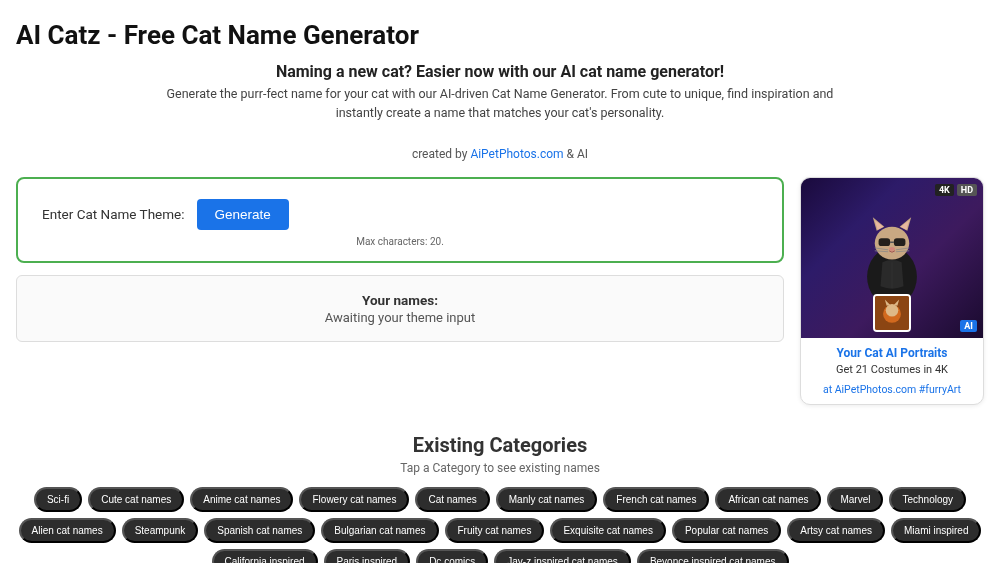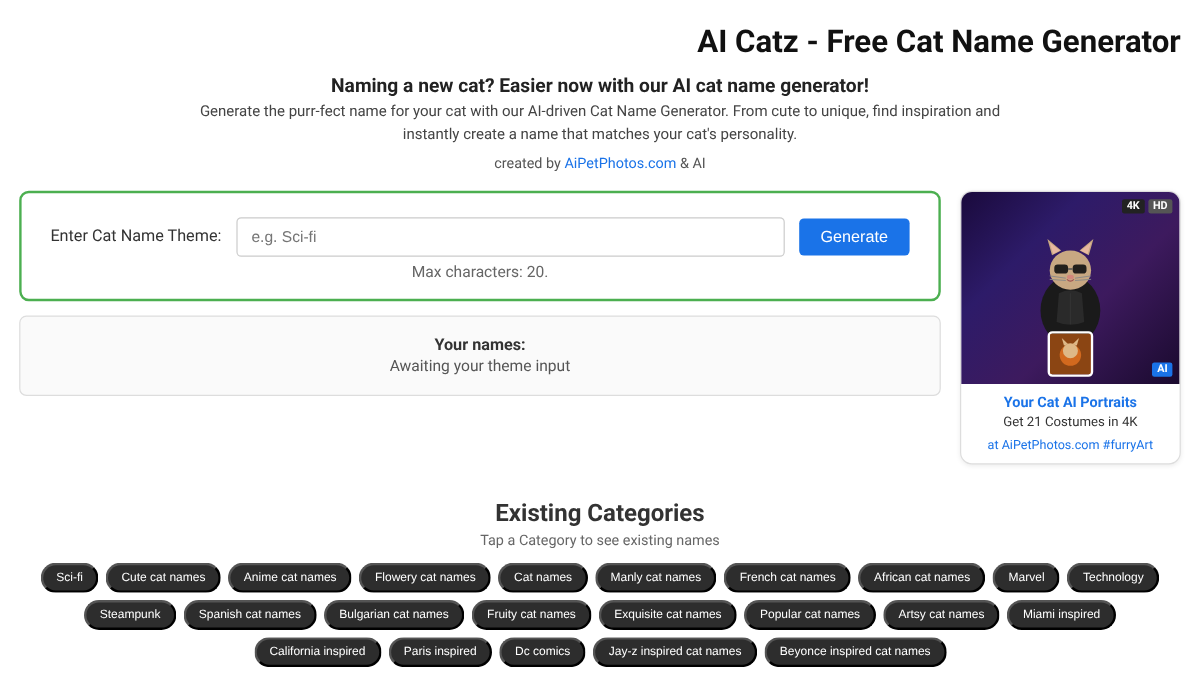--- a/index.html
+++ b/index.html
@@ -8,39 +8,39 @@
       background: #fff;
       color: #333;
       font-size: 14px;
     }
     .page-wrapper {
       max-width: 1000px;
       margin: 0 auto;
       padding: 20px 16px;
     }
     .main-title {
-      text-align: right;
+      text-align: left;
       font-size: 26px;
       font-weight: 700;
       color: #111;
       margin-bottom: 12px;
     }
     .subtitle {
       text-align: center;
       font-size: 16px;
       font-weight: 700;
       color: #222;
       margin-bottom: 4px;
     }
     .description {
       text-align: center;
       font-size: 12.5px;
       color: #444;
       max-width: 680px;
-      margin: 0 auto 6px;
+      margin: 0 auto 24px;
       line-height: 1.5;
     }
     .created-by {
       text-align: center;
       font-size: 12px;
       color: #555;
       margin-bottom: 16px;
     }
     .created-by a {
       color: #1a73e8;
@@ -84,21 +84,21 @@
       background: #1a73e8;
       color: #fff;
       border: none;
       border-radius: 4px;
       padding: 8px 18px;
       font-size: 13.5px;
       cursor: pointer;
       font-weight: 500;
     }
     .max-chars {
-      font-size: 13px;
+      font-size: 10px;
       color: #666;
       text-align: center;
     }
     .names-box {
       border: 1px solid #ddd;
       border-radius: 6px;
       padding: 16px 20px;
       text-align: center;
       background: #fafafa;
     }
@@ -250,21 +250,20 @@
     <a href="#">AiPetPhotos.com</a>
     <span>&amp; AI</span>
   </p>
 
   <div class="content-area">
     <div class="left-panel">
 
       <div class="input-box">
         <div class="input-row">
           <label class="input-label">Enter Cat Name Theme:</label>
-          <input class="theme-input" type="text" placeholder="e.g. Sci-fi" style="">
           <button class="generate-btn">Generate</button>
         </div>
         <p class="max-chars">Max characters: 20.</p>
       </div>
 
       <div class="names-box">
         <div class="names-label">Your names:</div>
         <div class="names-value">Awaiting your theme input</div>
       </div>
     </div>
@@ -332,20 +331,21 @@
     <button class="tag">Sci-fi</button>
         <button class="tag">Cute cat names</button>
         <button class="tag">Anime cat names</button>
         <button class="tag">Flowery cat names</button>
         <button class="tag">Cat names</button>
         <button class="tag">Manly cat names</button>
         <button class="tag">French cat names</button>
         <button class="tag">African cat names</button>
         <button class="tag">Marvel</button>
         <button class="tag">Technology</button>
+        <button class="tag">Alien cat names</button>
         <button class="tag">Steampunk</button>
         <button class="tag">Spanish cat names</button>
         <button class="tag">Bulgarian cat names</button>
         <button class="tag">Fruity cat names</button>
         <button class="tag">Exquisite cat names</button>
         <button class="tag">Popular cat names</button>
         <button class="tag">Artsy cat names</button>
         <button class="tag">Miami inspired</button>
         <button class="tag">California inspired</button>
         <button class="tag">Paris inspired</button>

